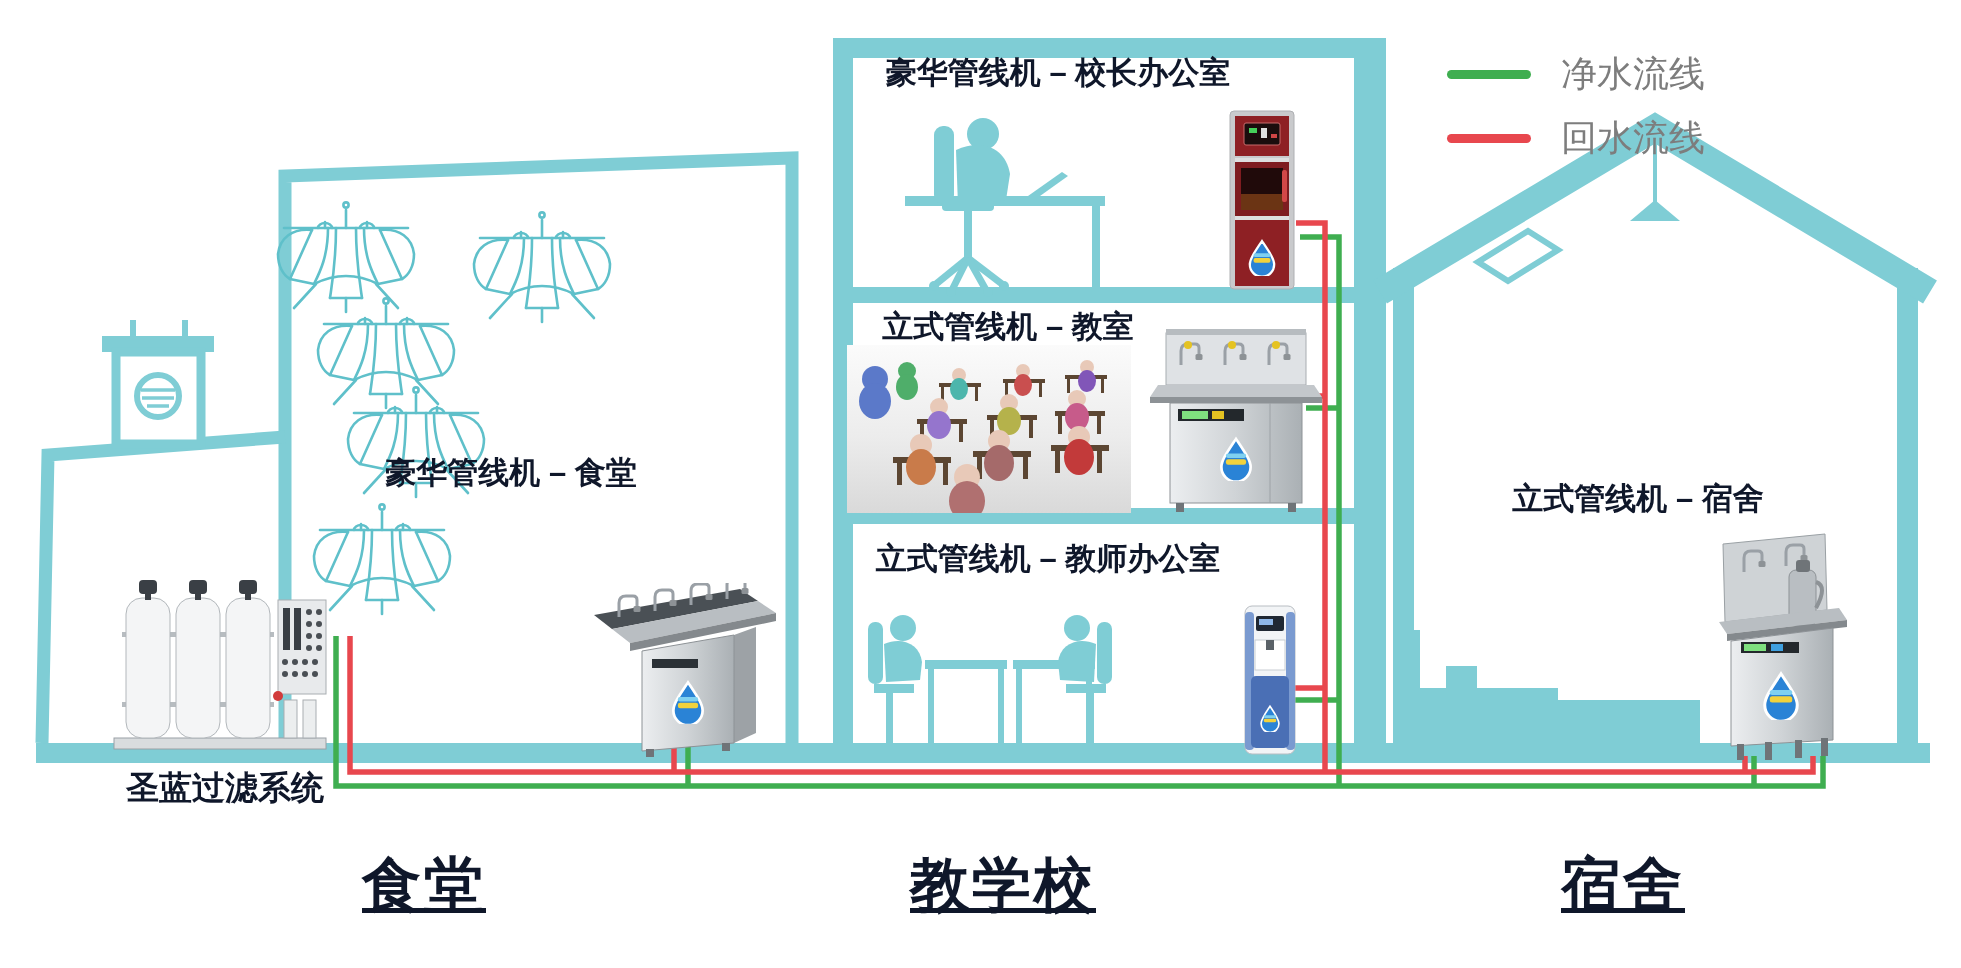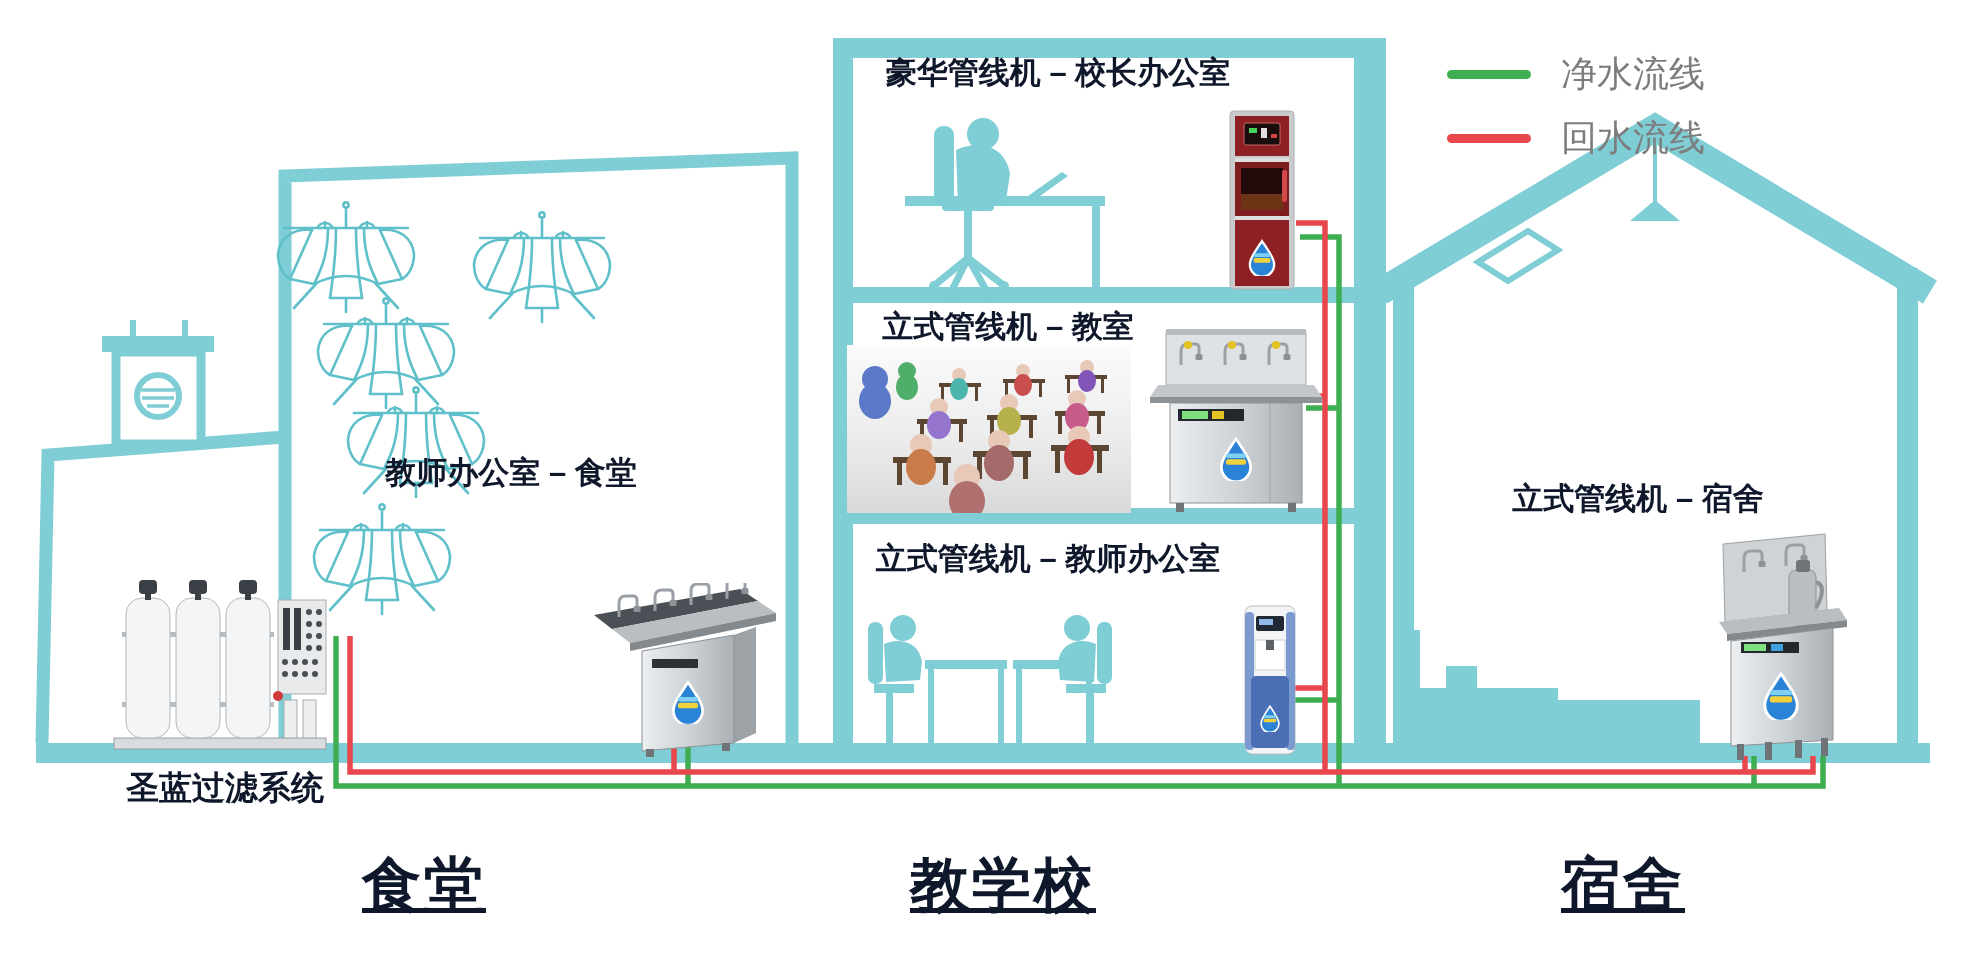--- a/index.html
+++ b/index.html
@@ -384,21 +384,21 @@
     </div>
     <div class="legend-row">
       <span class="legend-swatch swatch-return"></span>
       <span class="legend-text">回水流线</span>
     </div>
   </div>
 
   <div class="lbl device-label" style="left:1058px;top:52px">豪华管线机 – 校长办公室</div>
   <div class="lbl device-label" style="left:1008px;top:306px">立式管线机 – 教室</div>
   <div class="lbl device-label" style="left:1048px;top:538px">立式管线机 – 教师办公室</div>
-  <div class="lbl device-label" style="left:511px;top:452px">教师办公室 – 食堂</div>
+  <div class="lbl device-label" style="left:511px;top:452px">豪华管线机 – 食堂</div>
   <div class="lbl device-label" style="left:1638px;top:478px">立式管线机 – 宿舍</div>
   <div class="lbl filter-label" style="left:225px;top:766px">圣蓝过滤系统</div>
 
   <div class="lbl big-name" style="left:424px;top:846px">食堂</div>
   <div class="lbl big-name" style="left:1003px;top:846px">教学校</div>
   <div class="lbl big-name" style="left:1623px;top:846px">宿舍</div>
 
 </div>
 
 </body></html>

